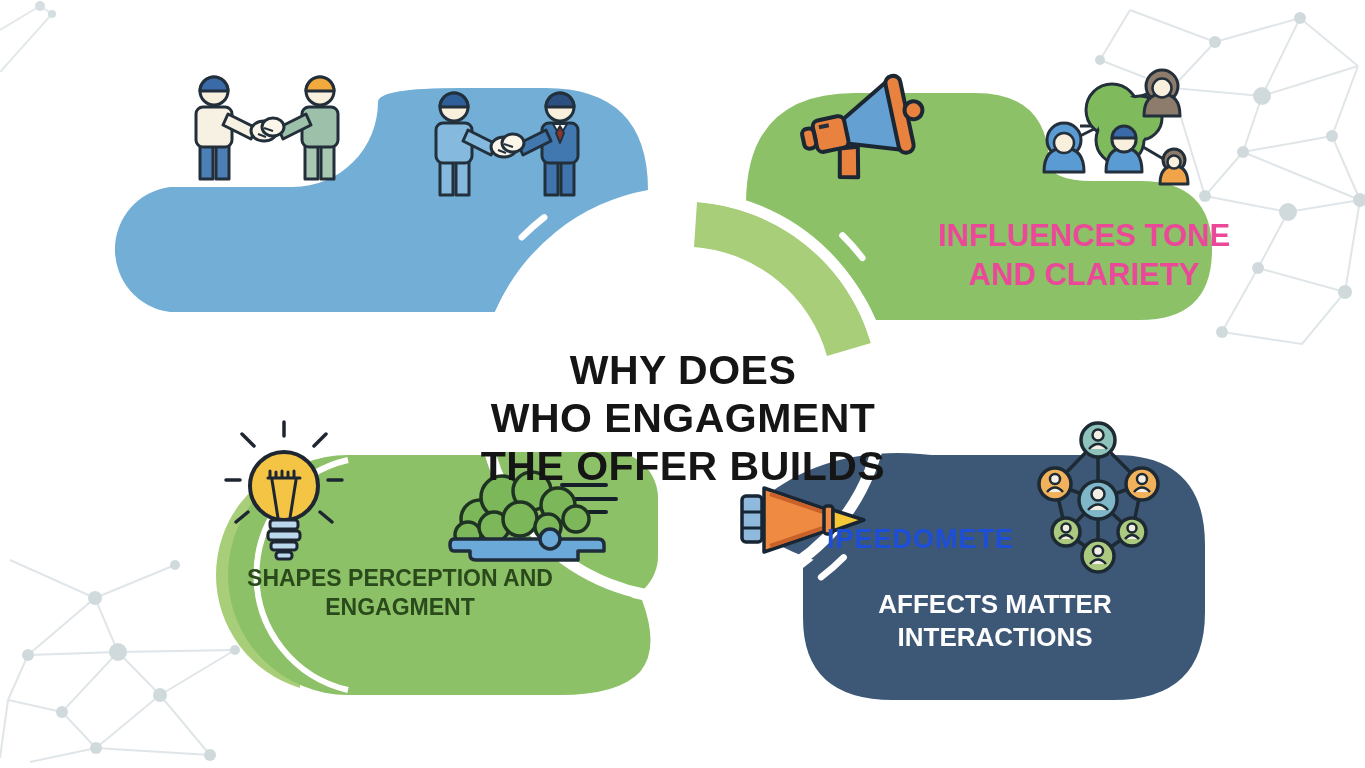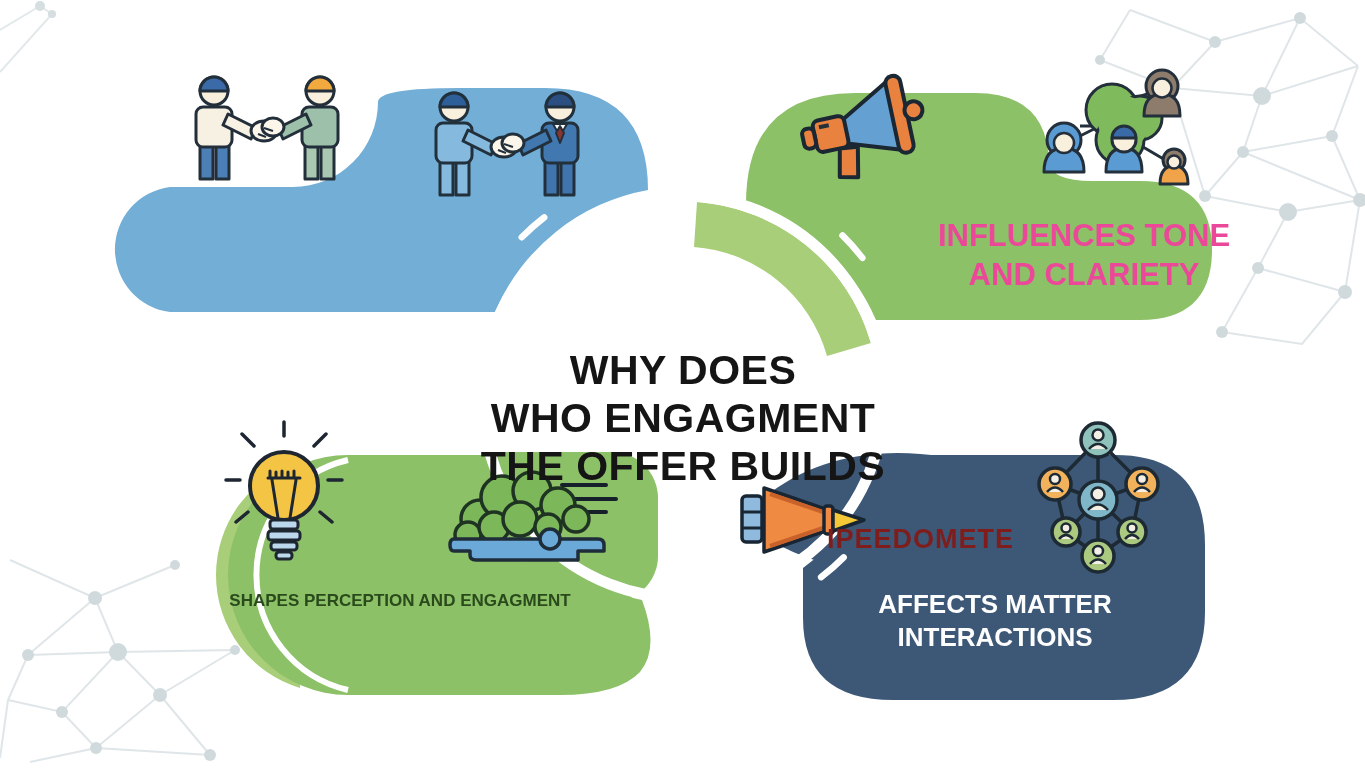--- a/index.html
+++ b/index.html
@@ -8,23 +8,23 @@
     font-family:"Liberation Sans",sans-serif;
   }
   .canvas svg.bg{position:absolute;left:0;top:0;}
   .txt{position:absolute;text-align:center;font-weight:bold;}
   .center-title{
     left:423px;top:302px;width:520px;
     font-size:41px;line-height:1.17;letter-spacing:.5px;color:#151515;margin-top:45px;
   }
   .label-1{left:153px;top:220px;width:320px;font-size:25px;line-height:1.26;color:#1e3a57;}
   .label-2{left:924px;top:216px;width:320px;font-size:31px;line-height:1.26;color:#ec4899;}
-  .label-3{left:215px;top:590px;width:370px;font-size:17px;line-height:1.26;color:#2a4a1b;}
+  .label-3{left:215px;top:564px;width:370px;font-size:23px;line-height:1.26;color:#2a4a1b;}
   .label-4{left:840px;top:588px;width:310px;font-size:26px;line-height:1.26;color:#fdfdfd;}
-  .overlay-label{left:827px;top:524px;width:220px;text-align:left;font-size:27px;letter-spacing:1px;color:#7f1d1d;}
+  .overlay-label{left:827px;top:524px;width:220px;text-align:left;font-size:27px;letter-spacing:1px;color:#1d4ed8;}
 </style>
 </head>
 <body>
 
 <div class="canvas">
 
 <svg class="bg" width="1365" height="768" viewBox="0 0 1365 768">
 
   <g stroke="#dce3e6" stroke-width="2" fill="none" opacity="0.9">
     <path d="M1130 10 L1215 42 L1300 18 L1358 66 M1215 42 L1172 88 L1262 96 L1300 18 M1358 66 L1262 96 M1262 96 L1243 152 L1332 136 L1358 66 M1243 152 L1360 200 M1332 136 L1360 200 M1243 152 L1205 196 M1360 200 L1288 212 L1205 196 M1288 212 L1258 268 L1345 292 M1360 200 L1345 292 M1258 268 L1222 332 L1302 344 L1345 292 M1172 88 L1100 60 L1130 10 M1172 88 L1205 196"></path>

